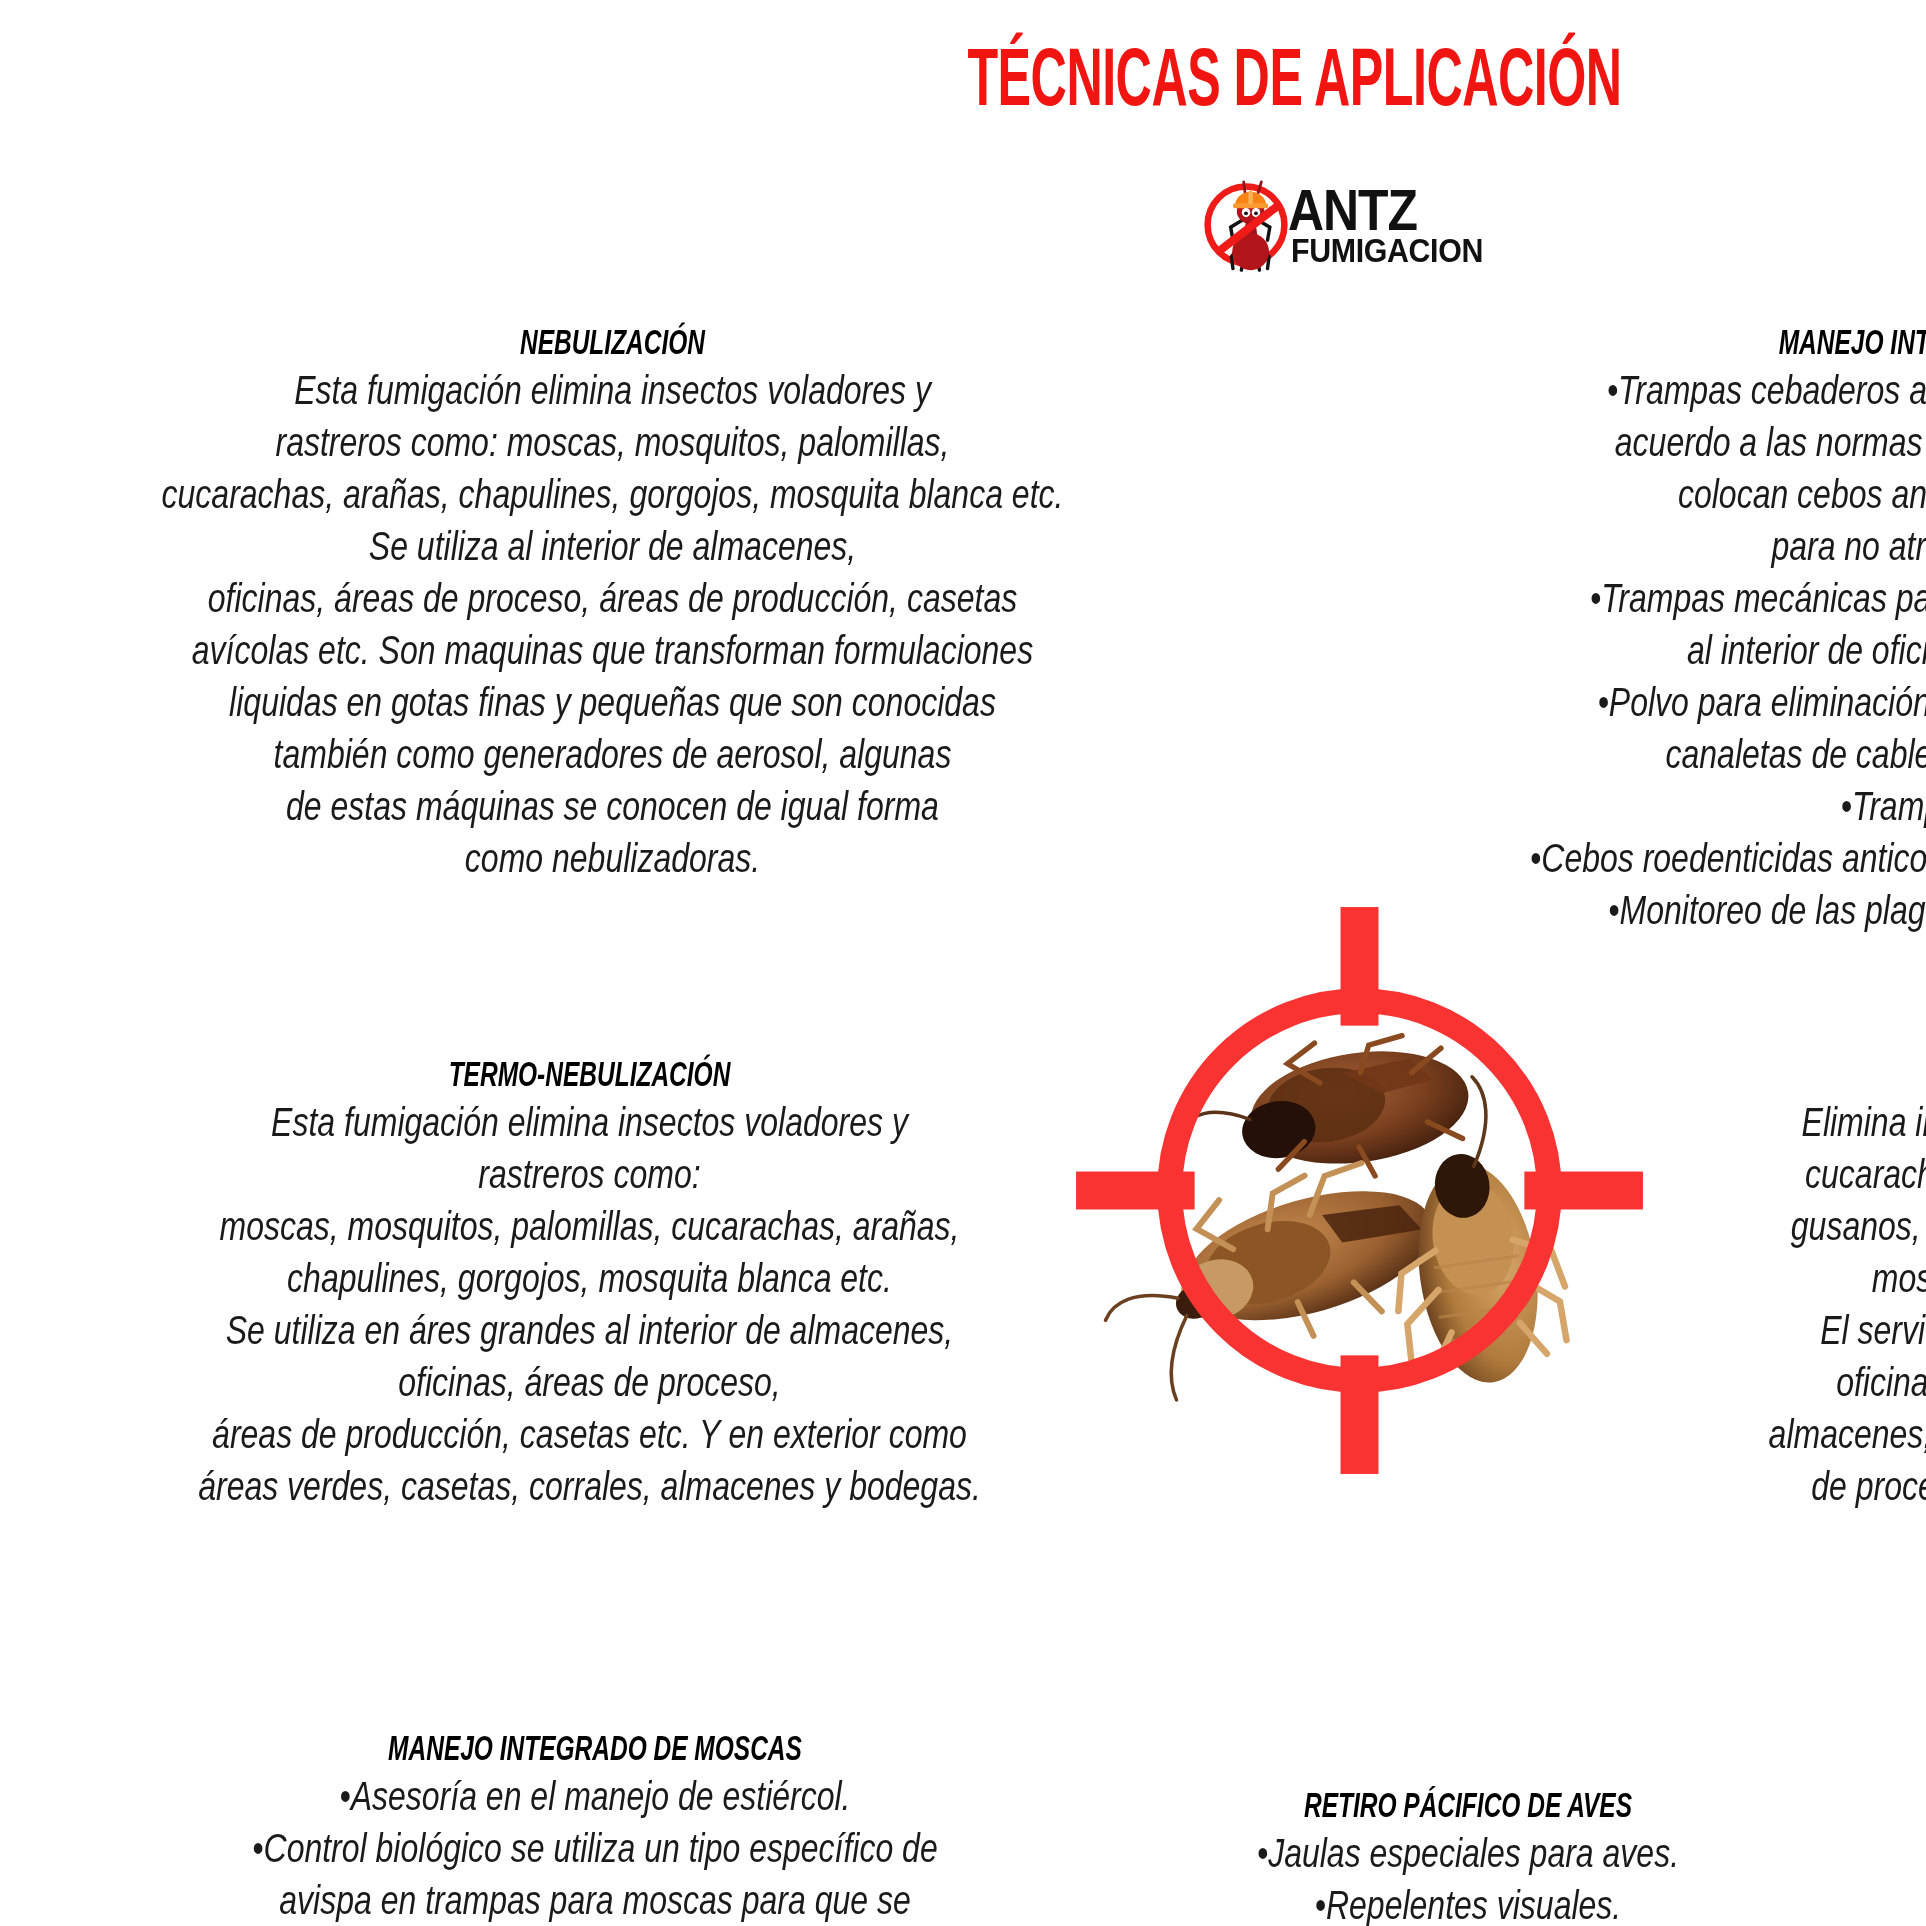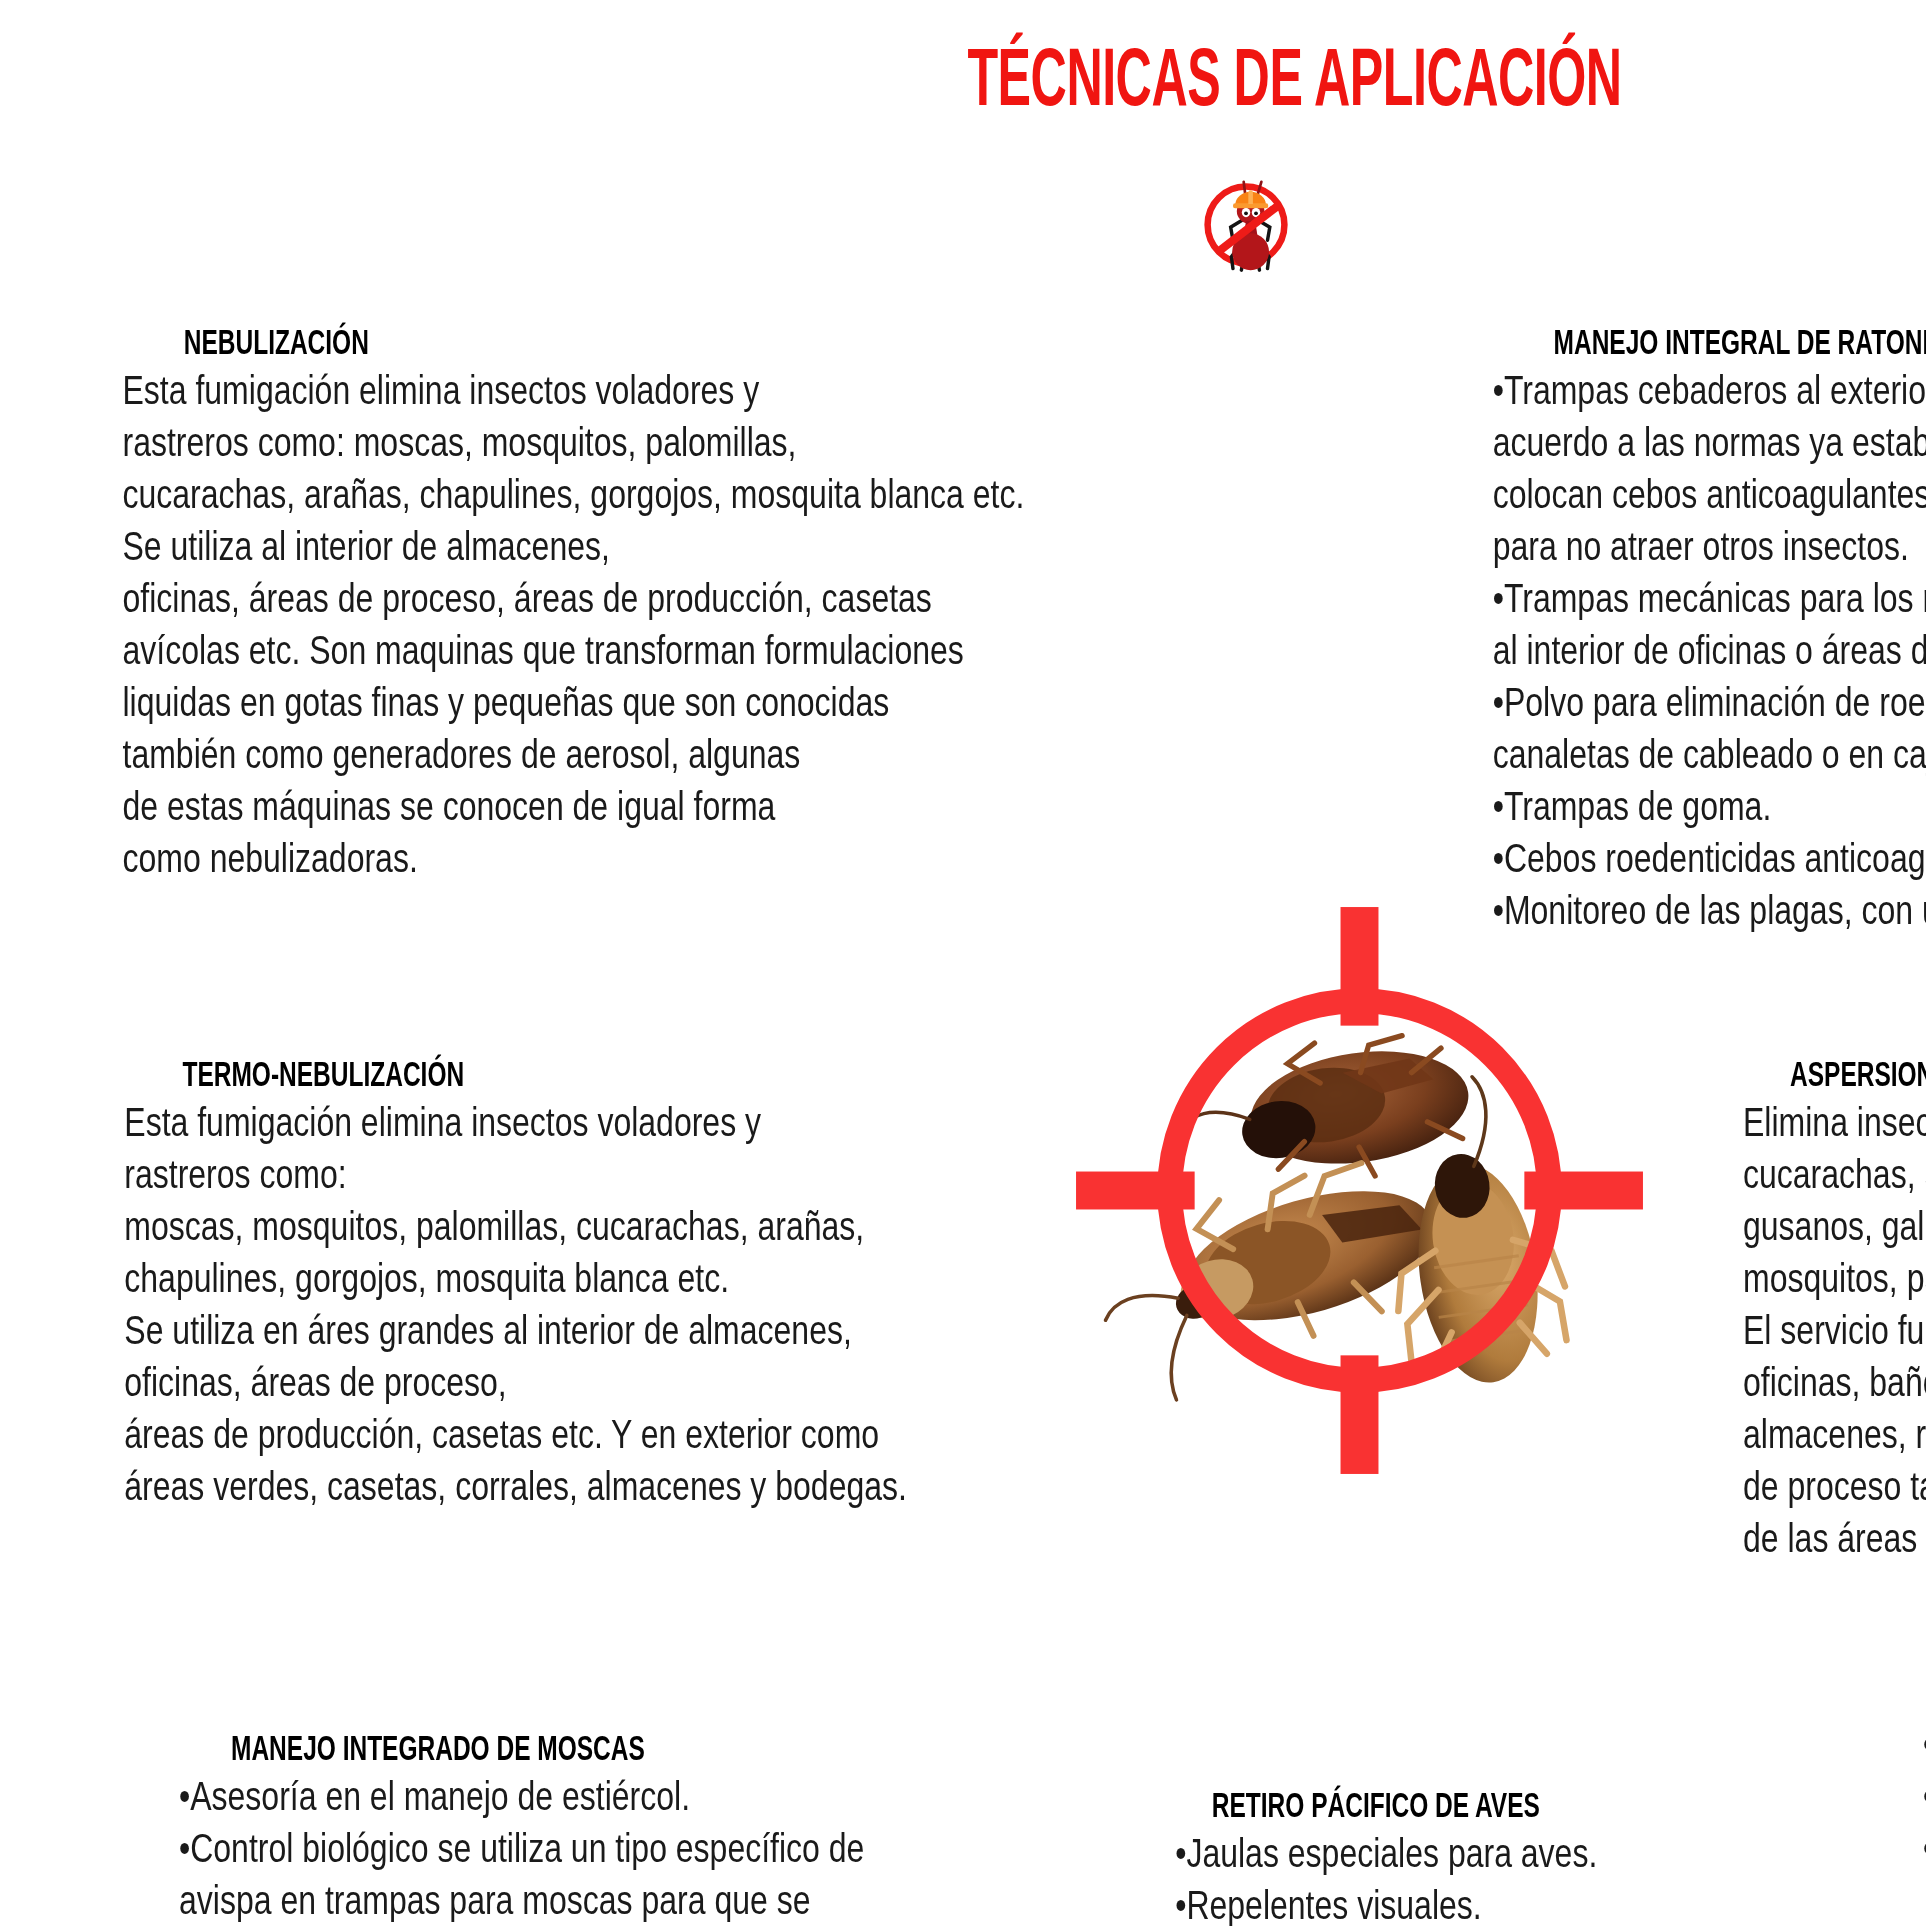--- a/index.html
+++ b/index.html
@@ -82,20 +82,22 @@
     line-height: 33px;
     letter-spacing: -0.4px;
     color: #111111;
     transform: scaleX(0.92);
     transform-origin: left top;
   }
 
   
   .block {
     position: absolute;
+    text-align: center;
+    font-style: italic;
   }
   .block-heading {
     font-family: "Liberation Sans Narrow", "Liberation Sans", sans-serif;
     font-weight: 900;
     color: #000000;
     letter-spacing: 0px;
     line-height: 1.04;
     margin: 0 0 3.9px 0;
     transform: scaleX(0.70);
     transform-origin: center top;
@@ -191,20 +193,24 @@
       <circle cx="138" cy="92" r="5" fill="#141414"></circle>
 
       <path d="M112 112 L136 112 L142 152 L106 152 z" fill="#A3121A"></path>
 
       <ellipse cx="124" cy="192" rx="48" ry="48" fill="#B3161A"></ellipse>
 
       <path d="M35 182 L196 58 L208 76 L47 200 z" fill="#EE1B18"></path>
     </svg>
   </div>
 
+  <div id="logo-wordmark">
+    <div class="wm-antz">ANTZ</div>
+    <div class="wm-fumigacion">FUMIGACION</div>
+  </div>
 </div>
 
 <div class="block" id="block-nebulizacion">
   <div class="block-heading">NEBULIZACIÓN</div>
   <div class="block-body">
       <span class="ln">Esta fumigación elimina insectos voladores y</span>
       <span class="ln">rastreros como:  moscas, mosquitos, palomillas,</span>
       <span class="ln">cucarachas, arañas, chapulines, gorgojos, mosquita blanca etc.</span>
       <span class="ln">Se utiliza al interior de  almacenes,</span>
       <span class="ln">oficinas, áreas de proceso, áreas de producción, casetas</span>

